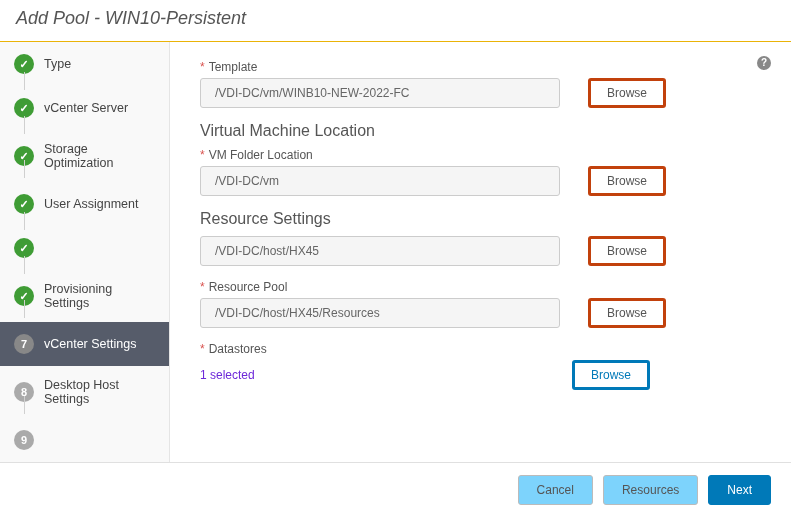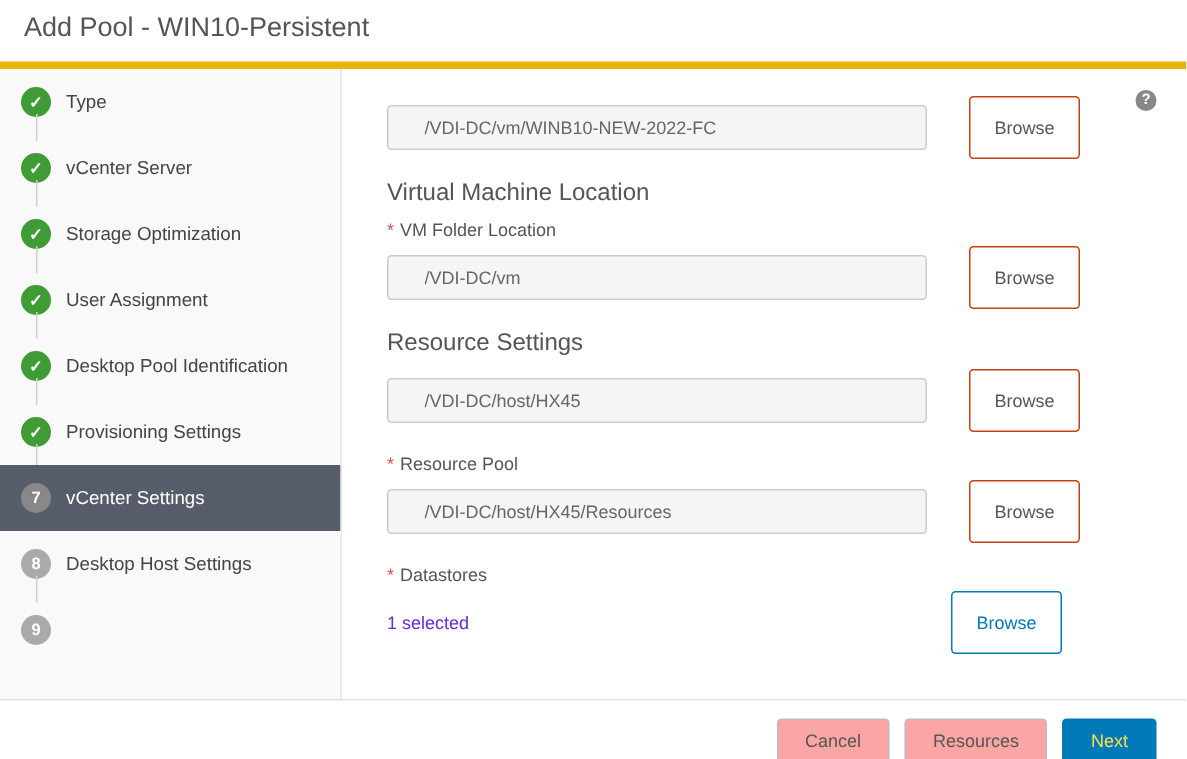--- a/index.html
+++ b/index.html
@@ -10,28 +10,29 @@
       background: #fff;
       width: 791px;
       height: 506px;
       overflow: hidden;
     }
     .dialog-header {
       padding: 8px 16px 12px;
       font-size: 18px;
       font-weight: 400;
       color: #555;
-      border-bottom: 5px solid #eab308;
+      border-bottom: 1px solid #eab308;
+      font-style: italic;
     }
     .dialog-body {
       display: flex;
       height: 420px;
     }
     .sidebar {
-      width: 228px;
+      width: 170px;
       background: #f9f9f9;
       border-right: 1px solid #e5e5e5;
       overflow-y: auto;
       position: relative;
     }
     .sidebar::-webkit-scrollbar { width: 8px; }
     .sidebar::-webkit-scrollbar-thumb { background: #ccc; border-radius: 4px; }
     .step {
       display: flex;
       align-items: center;
@@ -115,34 +116,34 @@
     .req { color: #d9534f; margin-right: 4px; }
     .field-row {
       display: flex;
       gap: 28px;
       align-items: center;
     }
     .text-input {
       flex: 1;
       max-width: 360px;
       height: 30px;
-      padding: 4px 24px;
+      padding: 4px 14px;
       font-size: 12px;
       color: #666;
       background: #f5f5f5;
       border: 1px solid #ccc;
       border-radius: 3px;
     }
     .browse-btn {
-      height: 42px;
+      height: 30px;
       padding: 0 16px;
       font-size: 12px;
       color: #555;
       background: #fff;
-      border: 1px solid #c2410c;
+      border: 3px solid #c2410c;
       border-radius: 3px;
       cursor: pointer;
     }
     .browse-btn.accent {
       color: #0079b8;
       border-color: #0079b8;
     }
     .datastore-row {
       display: flex;
       justify-content: space-between;
@@ -160,27 +161,27 @@
       padding: 12px 20px;
       border-top: 1px solid #e0e0e0;
     }
     .footer-btn {
       height: 30px;
       padding: 0 18px;
       font-size: 12px;
       border-radius: 3px;
       cursor: pointer;
       border: 1px solid #bbb;
-      background: #fca5a5;
+      background: #7dd3fc;
       color: #555;
     }
     .footer-btn.primary {
       background: #0079b8;
       border-color: #0079b8;
-      color: #fde047;
+      color: #ffffff;
     }
     .check::before {
       content: "✓";
       font-size: 11px;
     }
   </style>
 </head>
 <body>
 
 <div class="dialog-header">Add Pool - WIN10-Persistent</div>
@@ -203,21 +204,20 @@
       <span>Storage Optimization</span>
       <div class="step-line"></div>
     </div>
     <div class="step">
       <div class="step-icon done check"></div>
       <span>User Assignment</span>
       <div class="step-line"></div>
     </div>
     <div class="step">
       <div class="step-icon done check"></div>
-      <span>Desktop Pool Identification</span>
       <div class="step-line"></div>
     </div>
     <div class="step">
       <div class="step-icon done check"></div>
       <span>Provisioning Settings</span>
       <div class="step-line"></div>
     </div>
     <div class="step active">
       <div class="step-icon current">7</div>
       <span>vCenter Settings</span>
@@ -230,20 +230,21 @@
     </div>
     <div class="step">
       <div class="step-icon pending">9</div>
     </div>
   </div>
 
   <div class="content">
     <div class="help-icon">?</div>
 
     <div class="field">
+      <div class="field-label"><span class="req">*</span><span>Template</span></div>
       <div class="field-row">
         <input class="text-input" type="text" readonly="" value="/VDI-DC/vm/WINB10-NEW-2022-FC" style="">
         <button class="browse-btn">Browse</button>
       </div>
     </div>
 
     <div class="section-title">Virtual Machine Location</div>
     <div class="field">
       <div class="field-label"><span class="req">*</span><span>VM Folder Location</span></div>
       <div class="field-row">

